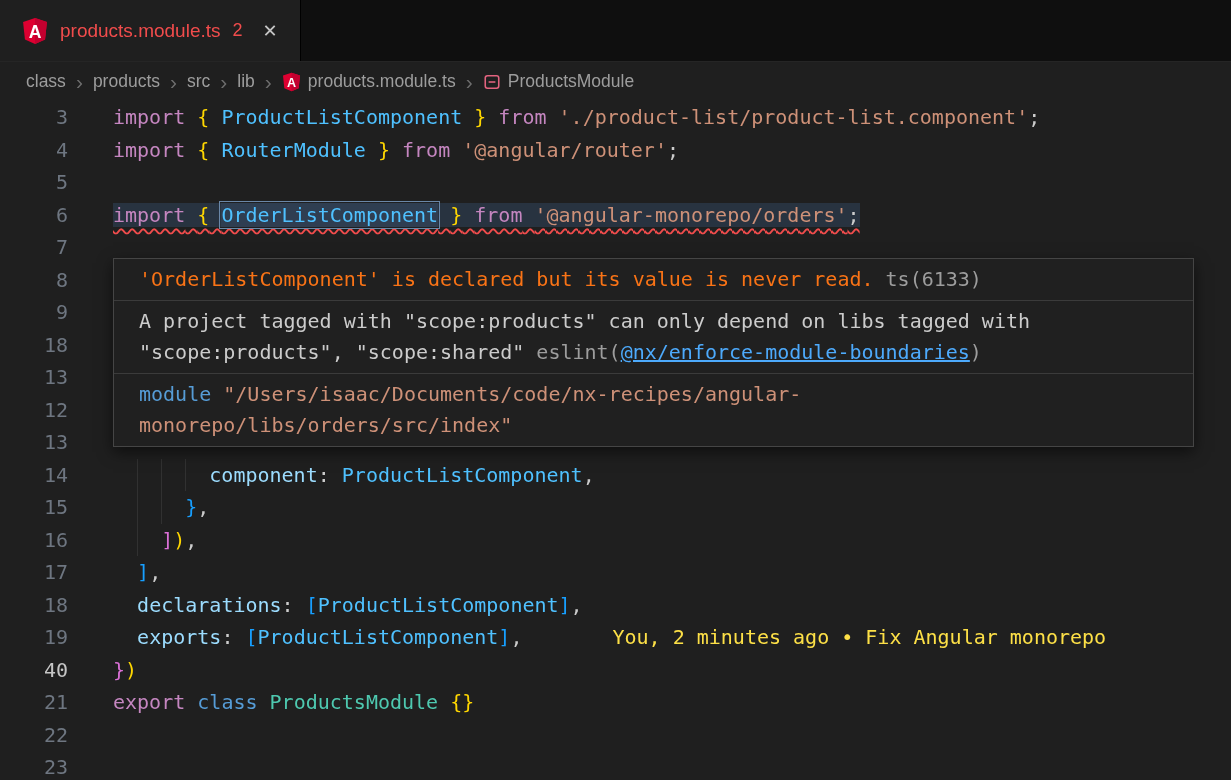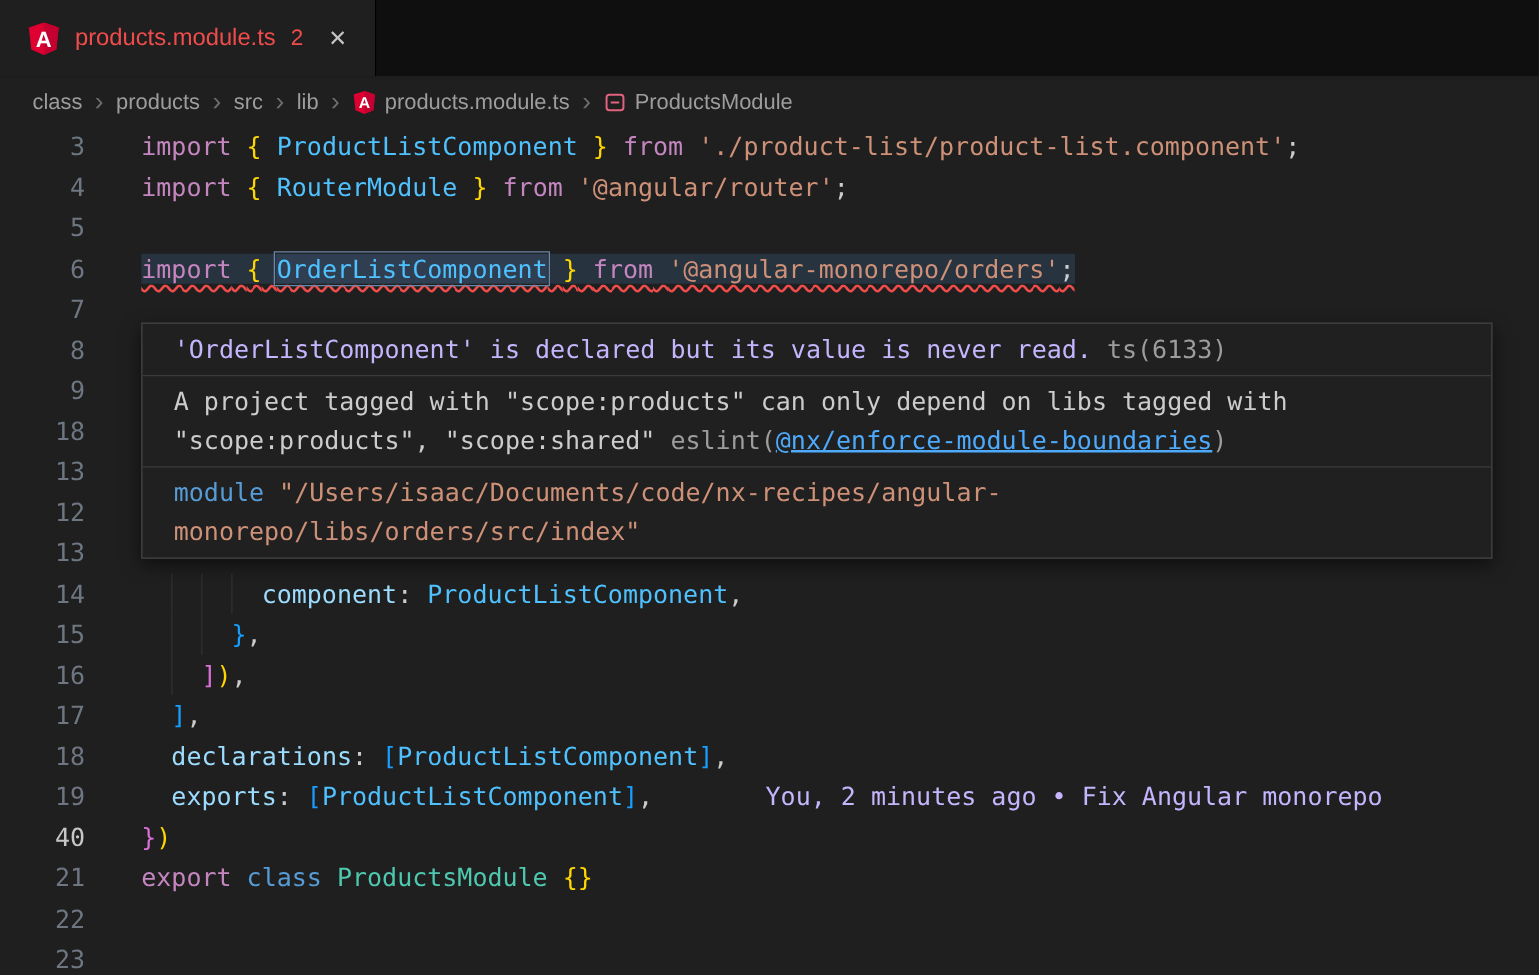--- a/index.html
+++ b/index.html
@@ -26,21 +26,21 @@
   .gutter { width:113px; flex:none; color:#6e7681; }
   .line-number { height:32.5px; line-height:32.5px; text-align:right; padding-right:45px; }
   .line-number.active { color:#c6c6c6; }
   .code { flex:1; position:relative; }
   .code-line { height:32.5px; line-height:32.5px; white-space:pre; position:relative; }
   .guide { position:absolute; top:0; bottom:0; width:1px; background:#313131; }
   .hl { background:rgba(64,104,150,0.28); }
   .wavy { text-decoration-line:underline; text-decoration-style:wavy; text-decoration-color:#f14c4c;
           text-decoration-thickness:1.5px; text-underline-offset:6px; text-decoration-skip-ink:none; }
   .box { outline:1px solid #6a87a8; outline-offset:1px; background:rgba(90,130,180,0.15); }
-  .blame { color:#c4b5fd; margin-left:90px; }
+  .blame { color:#fde047; margin-left:90px; }
 
   
   .hover { position:absolute; left:113px; top:157px; width:1081px; background:#202020;
            border:1px solid #454545; box-shadow:0 5px 14px rgba(0,0,0,0.55); z-index:5;
            line-height:31px; }
   .hover-row { padding:5px 25px; border-top:1px solid #3b3b3b; white-space:normal; overflow-wrap:break-word; }
   .hover-row:first-child { border-top:none; }
   .hover-row .link { text-decoration:underline; cursor:pointer; }
   .hover-actions { border-top:1px solid #3b3b3b; padding:5px 25px; display:flex; gap:38px; }
   .hover-action { color:#4daafc; cursor:pointer; }
@@ -146,20 +146,20 @@
         <div class="code-line"><span class=""><span class="tok" style="color: rgb(204, 204, 204);">  </span><span class="tok" style="color: rgb(23, 159, 255);">]</span><span class="tok" style="color: rgb(204, 204, 204);">,</span></span></div>
         <div class="code-line"><span class=""><span class="tok" style="color: rgb(204, 204, 204);">  </span><span class="tok" style="color: rgb(156, 220, 254);">declarations</span><span class="tok" style="color: rgb(204, 204, 204);">: </span><span class="tok" style="color: rgb(23, 159, 255);">[</span><span class="tok" style="color: rgb(79, 193, 255);">ProductListComponent</span><span class="tok" style="color: rgb(23, 159, 255);">]</span><span class="tok" style="color: rgb(204, 204, 204);">,</span></span></div>
         <div class="code-line"><span class=""><span class="tok" style="color: rgb(204, 204, 204);">  </span><span class="tok" style="color: rgb(156, 220, 254);">exports</span><span class="tok" style="color: rgb(204, 204, 204);">: </span><span class="tok" style="color: rgb(23, 159, 255);">[</span><span class="tok" style="color: rgb(79, 193, 255);">ProductListComponent</span><span class="tok" style="color: rgb(23, 159, 255);">]</span><span class="tok" style="color: rgb(204, 204, 204);">,</span></span><span class="blame">You, 2 minutes ago • Fix Angular monorepo</span></div>
         <div class="code-line"><span class=""><span class="tok" style="color: rgb(218, 112, 214);">}</span><span class="tok" style="color: rgb(255, 215, 0);">)</span></span></div>
         <div class="code-line"><span class=""><span class="tok" style="color: rgb(197, 134, 192);">export</span><span class="tok" style="color: rgb(204, 204, 204);"> </span><span class="tok" style="color: rgb(86, 156, 214);">class</span><span class="tok" style="color: rgb(204, 204, 204);"> </span><span class="tok" style="color: rgb(78, 201, 176);">ProductsModule</span><span class="tok" style="color: rgb(204, 204, 204);"> </span><span class="tok" style="color: rgb(255, 215, 0);">{}</span></span></div>
         <div class="code-line"><span class=""></span></div>
       </div>
 
     <div class="hover">
       <div>
-          <div class="hover-row"><span class="tok" style="color: #c4b5fd;">'OrderListComponent' is declared but its value is never read.</span><span class="tok" style="color: rgb(157, 157, 157);"> ts(6133)</span></div>
+          <div class="hover-row"><span class="tok" style="color: #f97316;">'OrderListComponent' is declared but its value is never read.</span><span class="tok" style="color: rgb(157, 157, 157);"> ts(6133)</span></div>
           <div class="hover-row"><span class="tok" style="color: rgb(204, 204, 204);">A project tagged with "scope:products" can only depend on libs tagged with "scope:products", "scope:shared" </span><span class="tok" style="color: rgb(157, 157, 157);">eslint(</span><span class="tok link" style="color: rgb(77, 170, 252);">@nx/enforce-module-boundaries</span><span class="tok" style="color: rgb(157, 157, 157);">)</span></div>
           <div class="hover-row"><span class="tok" style="color: rgb(86, 156, 214);">module</span><span class="tok" style="color: rgb(206, 145, 120);"> "/Users/isaac/Documents/code/nx-recipes/angular-monorepo/libs/orders/src/index"</span></div>
         </div>
     </div>
   </div>
 
 </div>
 
 </body></html>

